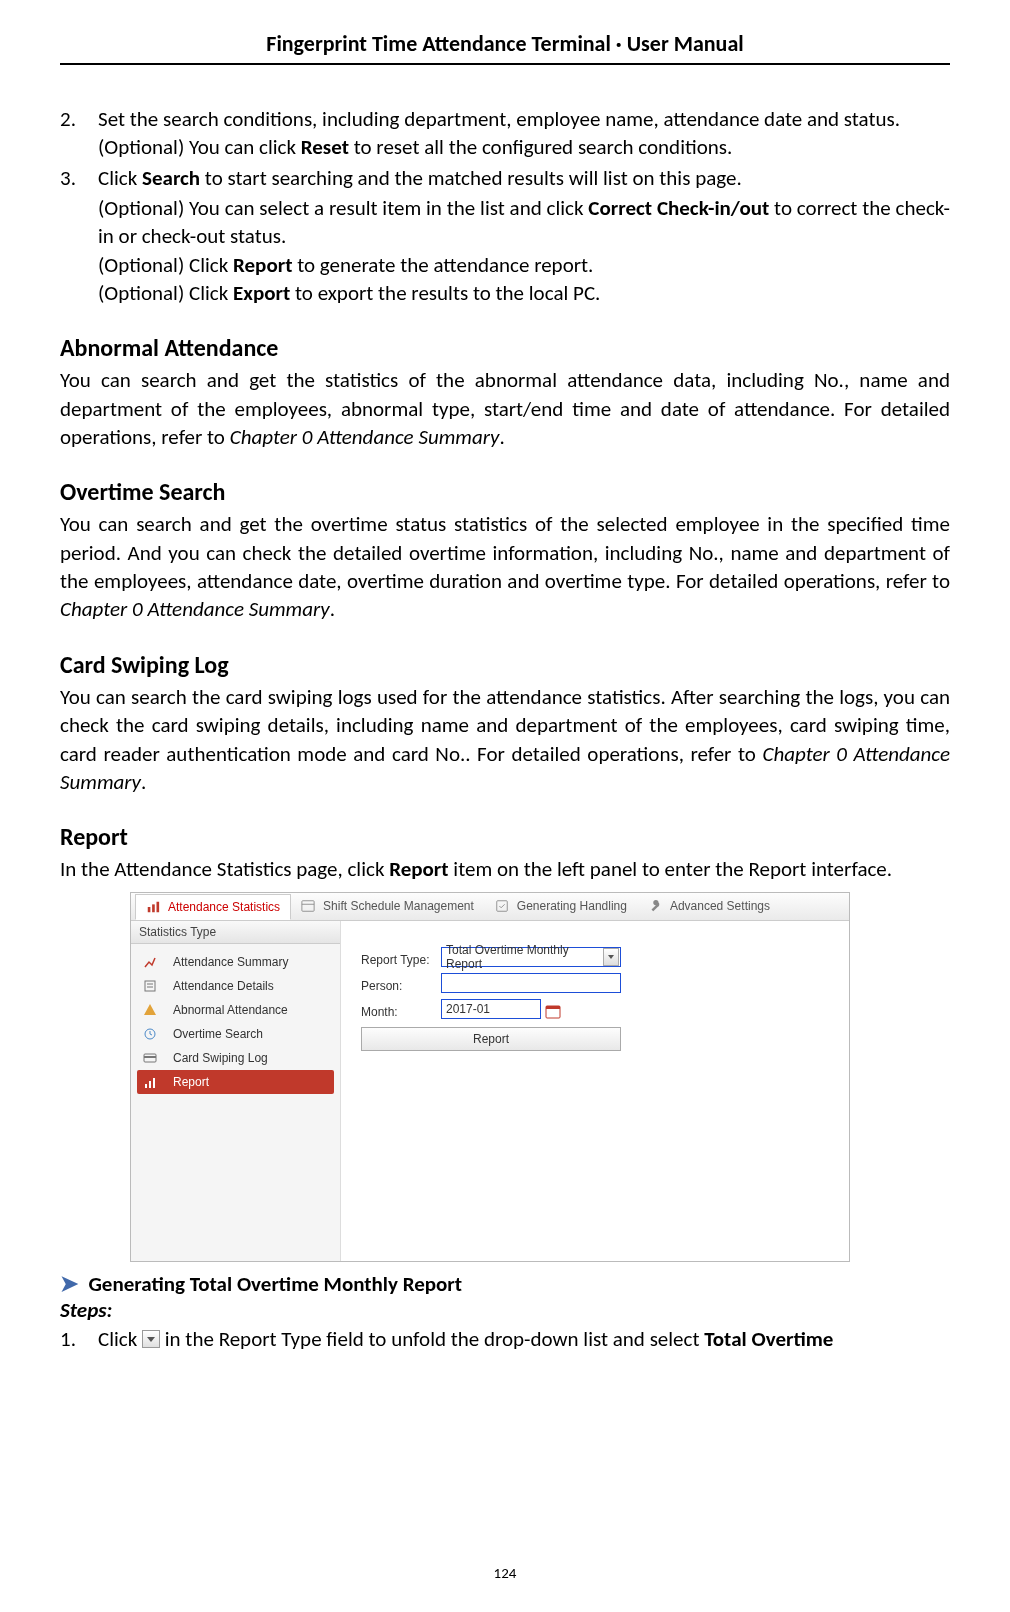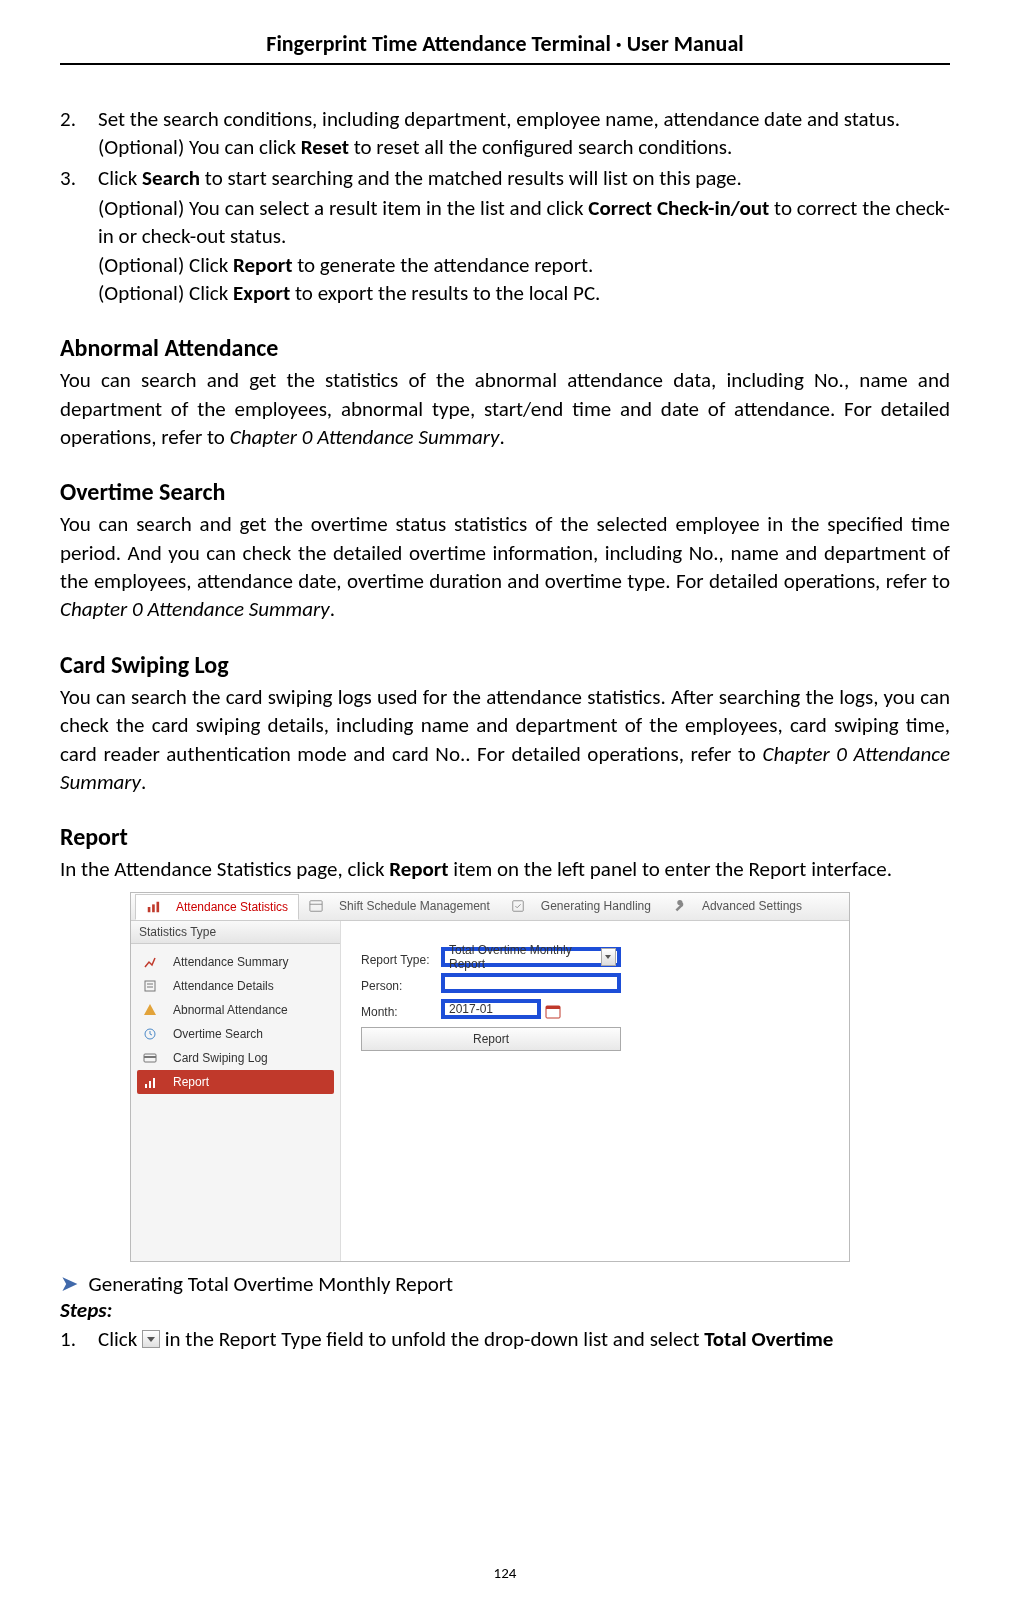--- a/index.html
+++ b/index.html
@@ -67,21 +67,21 @@
     display: flex;
     background: linear-gradient(#fdfdfd,#eaeaea);
     border-bottom: 1px solid #ccc;
     height: 28px;
     align-items: center;
     padding-left: 4px;
   }
   .app-tab {
     display: flex;
     align-items: center;
-    gap: 16px;
+    gap: 8px;
     padding: 0 10px;
     height: 26px;
     border-right: 1px solid transparent;
     color: #555;
   }
   .app-tab.active {
     color: #c00;
     background: #fff;
     border: 1px solid #ccc;
     border-bottom: 1px solid #fff;
@@ -123,21 +123,21 @@
   }
   .form-row {
     display: flex;
     align-items: flex-end;
     margin: 6px 0;
   }
   .form-label { width: 80px; text-align: left; color:#333; }
   .form-input {
     width: 180px;
     height: 20px;
-    border: 4px solid #1d4ed8;
+    border: 1px solid #1d4ed8;
     padding: 0 4px;
     font-size: 12px;
     background:#fff;
     display:flex;
     align-items:center;
     justify-content:space-between;
   }
   .form-input.select { position: relative; }
   .drop-btn {
     width:16px; height:18px;
@@ -160,21 +160,21 @@
     margin-left: 0;
   }
 
   .chevron {
     color: #4169aa;
     font-size: 22px;
     margin-right: 10px;
   }
   .gen-line {
     font-size: 21px;
-    font-weight: normal;
+    font-weight: bold;
     margin-top: 2px;
   }
   .steps-lbl { font-style: italic; font-weight: bold; font-size: 21px; }
   .inline-drop {
     display:inline-block;
     width:18px;height:18px;
     border:1px solid #999;
     background:linear-gradient(#fff,#e0e0e0);
     vertical-align: middle;
     position:relative;

